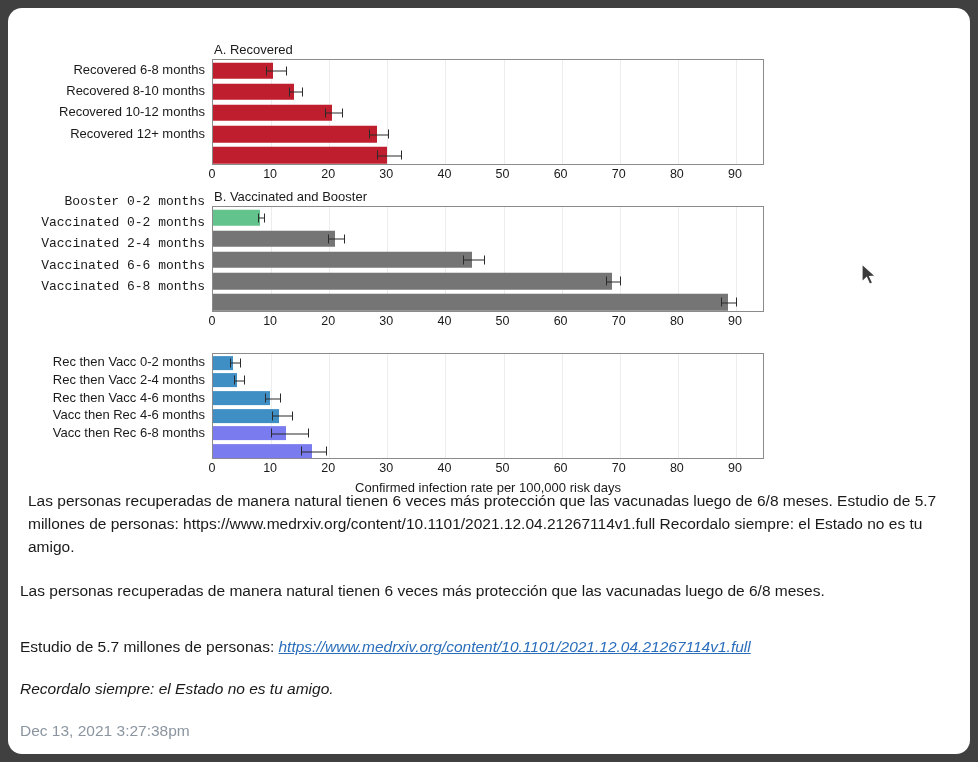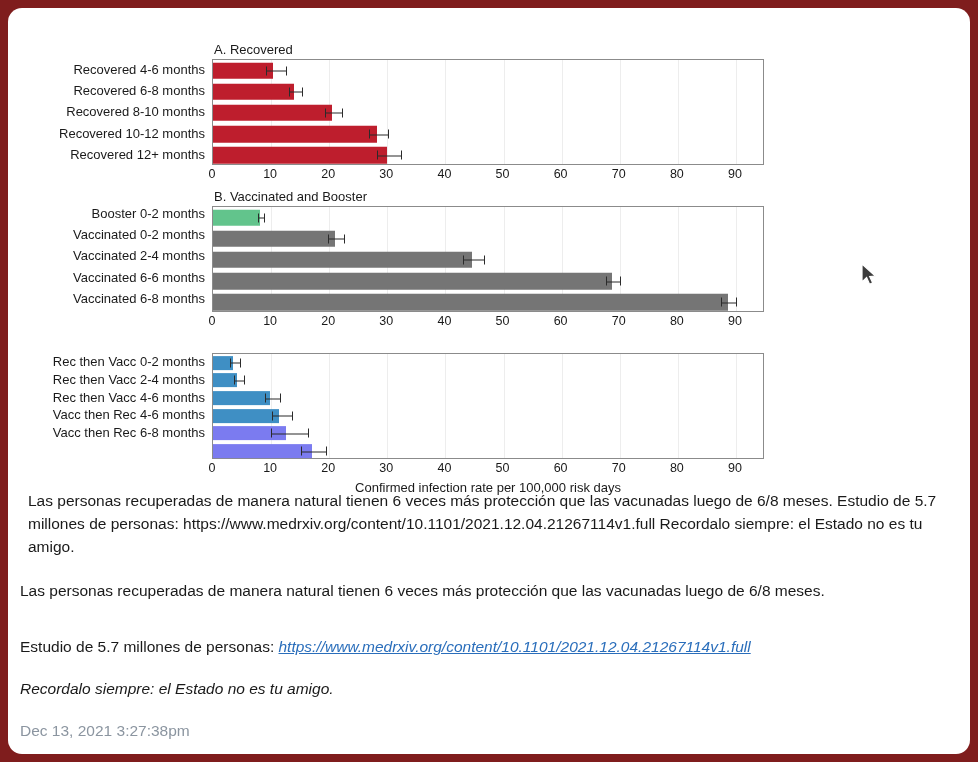--- a/index.html
+++ b/index.html
@@ -5,21 +5,21 @@
   html, body {
     margin: 0;
     padding: 0;
     background: #e8eaed;
     font-family: "Liberation Sans", sans-serif;
   }
   #screen {
     position: relative;
     width: 978px;
     height: 762px;
-    background: #7f1d1d;
+    background: #404040;
     overflow: hidden;
   }
   #card {
     position: absolute;
     left: 8px;
     top: 8px;
     width: 962px;
     height: 746px;
     background: #ffffff;
     border-radius: 14px;
@@ -157,21 +157,20 @@
 </style>
 </head>
 <body>
 
 <div id="screen">
   <div id="card">
 
     <div id="figure">
         <div class="panel-title" style="top: 24px;">A. Recovered</div>
         <div class="rowlabels" style="top: 41px; height: 106px;">
-          <div class="rowlabel" style="height: 21.2px;">Recovered 4-6 months</div>
           <div class="rowlabel" style="height: 21.2px;">Recovered 6-8 months</div>
           <div class="rowlabel" style="height: 21.2px;">Recovered 8-10 months</div>
           <div class="rowlabel" style="height: 21.2px;">Recovered 10-12 months</div>
           <div class="rowlabel" style="height: 21.2px;">Recovered 12+ months</div>
         </div>
         <div class="plot-wrap" style="top: 41px; height: 106px;">
           <div class="gridline" style="left: 58.1053px;"></div>
           <div class="gridline" style="left: 116.211px;"></div>
           <div class="gridline" style="left: 174.316px;"></div>
           <div class="gridline" style="left: 232.421px;"></div>
@@ -207,21 +206,21 @@
           <div class="tick" style="left: 116.211px;">20</div>
           <div class="tick" style="left: 174.316px;">30</div>
           <div class="tick" style="left: 232.421px;">40</div>
           <div class="tick" style="left: 290.526px;">50</div>
           <div class="tick" style="left: 348.632px;">60</div>
           <div class="tick" style="left: 406.737px;">70</div>
           <div class="tick" style="left: 464.842px;">80</div>
           <div class="tick" style="left: 522.947px;">90</div>
         </div>
         <div class="panel-title" style="top: 171px;">B. Vaccinated and Booster</div>
-        <div class="rowlabels" style="top: 185px; height: 106px;">
+        <div class="rowlabels" style="top: 173px; height: 106px; font-family: Liberation Mono, monospace;">
           <div class="rowlabel" style="height: 21.2px;">Booster 0-2 months</div>
           <div class="rowlabel" style="height: 21.2px;">Vaccinated 0-2 months</div>
           <div class="rowlabel" style="height: 21.2px;">Vaccinated 2-4 months</div>
           <div class="rowlabel" style="height: 21.2px;">Vaccinated 6-6 months</div>
           <div class="rowlabel" style="height: 21.2px;">Vaccinated 6-8 months</div>
         </div>
         <div class="plot-wrap" style="top: 188px; height: 106px;">
           <div class="gridline" style="left: 58.1053px;"></div>
           <div class="gridline" style="left: 116.211px;"></div>
           <div class="gridline" style="left: 174.316px;"></div>

